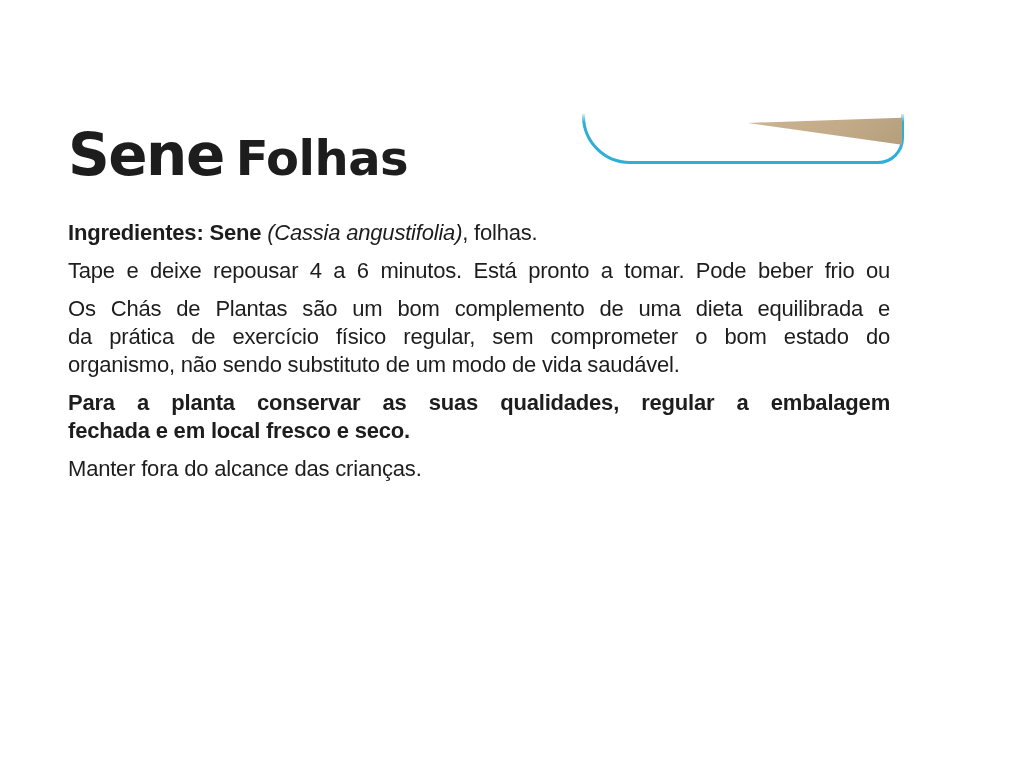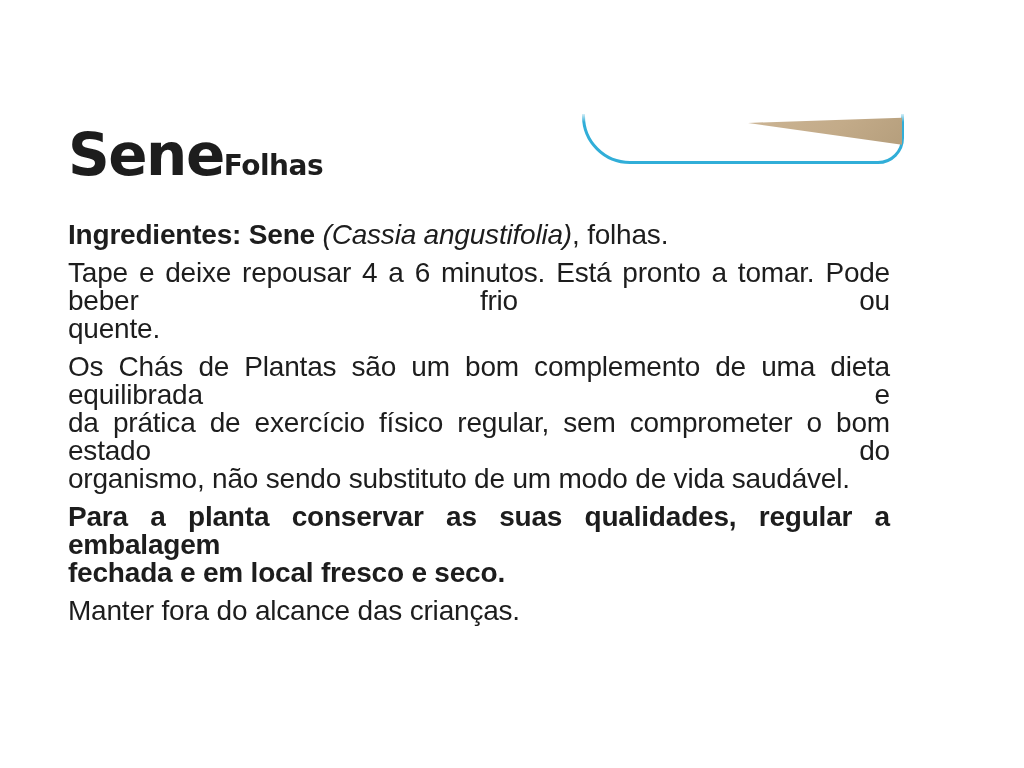--- a/index.html
+++ b/index.html
@@ -64,26 +64,26 @@
     width: 822px;
   }
   .title {
     font-family: "DejaVu Sans", sans-serif;
     font-weight: bold;
     line-height: 58px;
     letter-spacing: -1.5px;
     white-space: nowrap;
   }
   .t-main { font-size: 58px; }
-  .t-sub  { font-size: 28px; letter-spacing: -0.5px; }
+  .t-sub  { font-size: 48px; margin-left: 12px; letter-spacing: -0.5px; }
 
   .para {
     margin-top: 0;
     margin-bottom: 10px;
-    font-size: 28px;
+    font-size: 22px;
     line-height: 28px;
     letter-spacing: -0.2px;
   }
   .para.first { margin-top: 26px; }
   .b  { font-weight: bold; }
   .sb { font-weight: bold; }
   .it { font-style: italic; }
 
   .jline {
     text-align: justify;
@@ -102,21 +102,20 @@
   <div class="kraft"></div>
 
   <div class="content">
 
     <h1 class="title"><span class="t-main">Sene</span><span class="t-sub">Folhas</span></h1>
 
     <p class="para first"><span class="b">Ingredientes: </span><span class="sb">Sene </span><span class="it">(Cassia angustifolia)</span><span>, folhas.</span></p>
 
     <div class="para">
       <div class="jline">Tape e deixe repousar 4 a 6 minutos. Está pronto a tomar. Pode beber frio ou</div>
-      <div>quente.</div>
     </div>
 
 
     <div class="para">
       <div class="jline">Os Chás de Plantas são um bom complemento de uma dieta equilibrada e</div>
       <div class="jline">da prática de exercício físico regular, sem comprometer o bom estado do</div>
       <div>organismo, não sendo substituto de um modo de vida saudável.</div>
     </div>
 
     <div class="para b">

